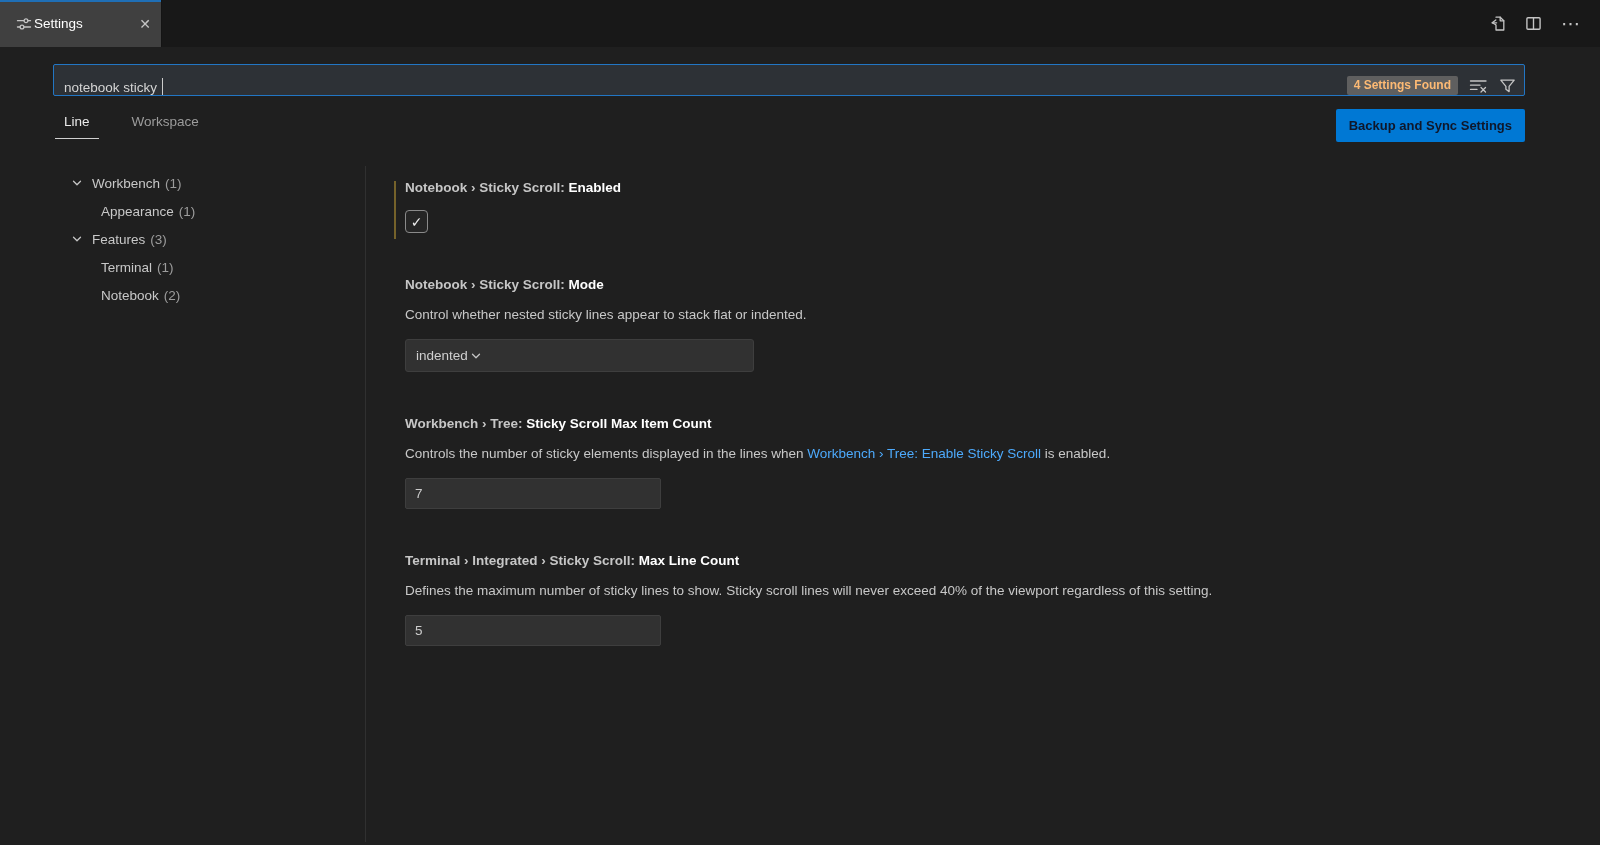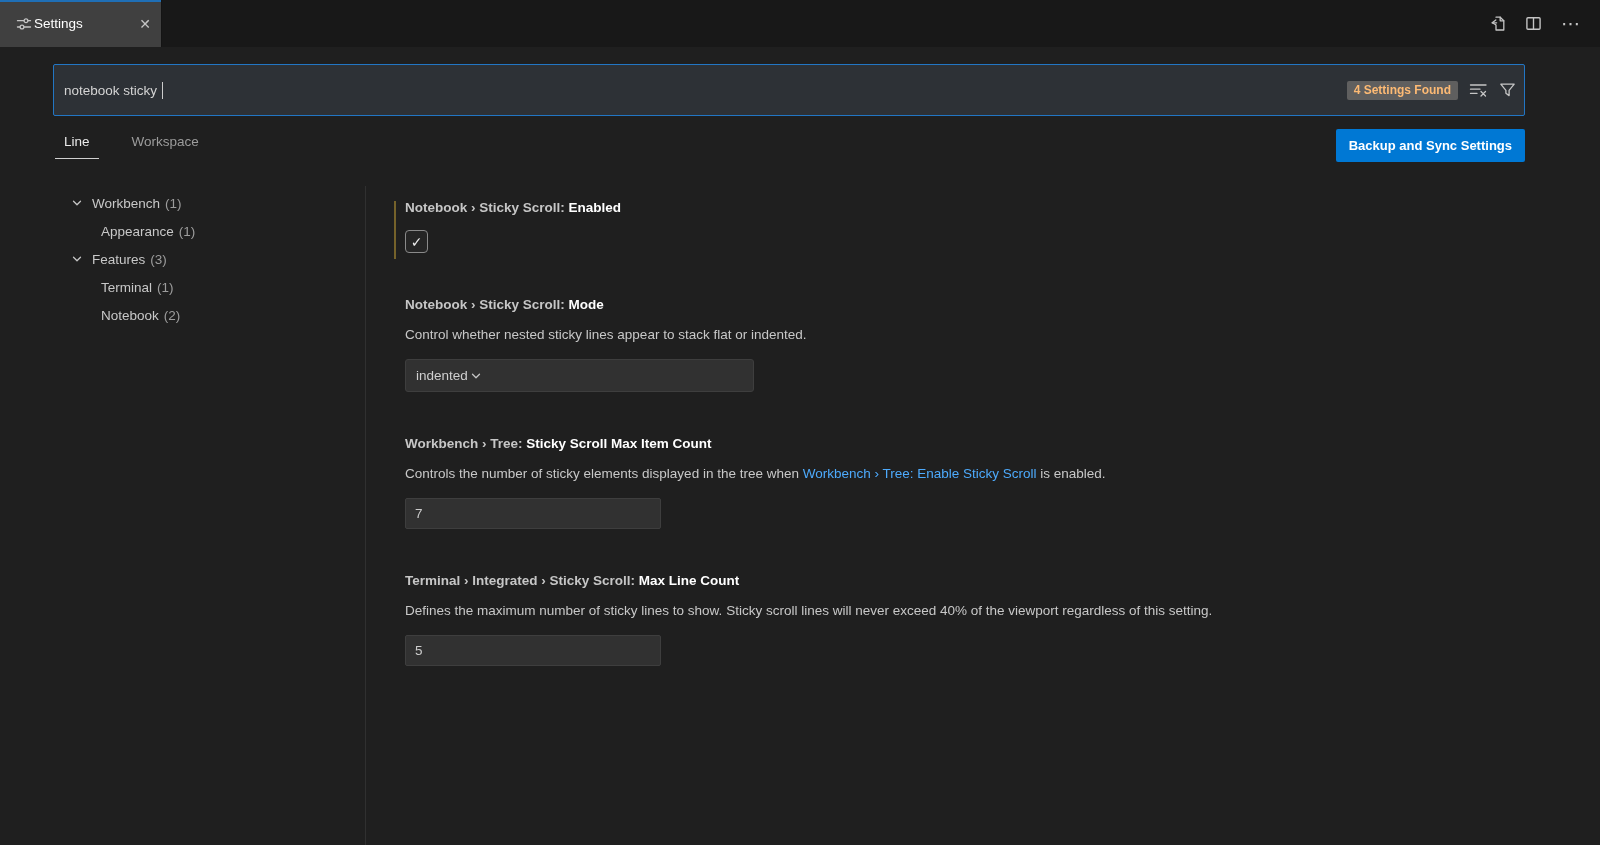--- a/index.html
+++ b/index.html
@@ -27,38 +27,38 @@
   .tab::before { content:""; position:absolute; top:0; left:0; right:0; height:2px; background:#1f6fb6; }
   .tab-label { color:#ffffff; font-size:13.5px; }
   .tab-close { margin-left:auto; color:#c5c5c5; font-size:14px; line-height:1; cursor:pointer; }
   .editor-actions { display:flex; align-items:center; gap:19px; padding-right:19px; }
   .action-icon { cursor:pointer; }
   .more-glyph { color:#c5c5c5; font-size:19px; line-height:1; letter-spacing:1px; }
 
   
   .search-row { margin:16px 75px 0 53px; }
   .search-box {
-    height:52px; background:#2d3136; border:1px solid #2276c4; border-radius:2px;
-    display:flex; align-items:center; padding:0 8px 0 10px;
+    height:32px; background:#2d3136; border:1px solid #2276c4; border-radius:2px;
+    display:flex; align-items:flex-end; padding:0 8px 0 10px;
   }
   .search-text { font-size:13.5px; color:#d4d4d4; white-space:pre; }
   .caret { width:1px; height:17px; background:#cccccc; margin-left:5px; }
   .search-right { margin-left:auto; display:flex; align-items:center; gap:11px; }
   .badge {
     background:#5f5f5f; color:#fdba74; font-size:12px; font-weight:700;
     padding:2px 7px 3px 7px; border-radius:2px; white-space:nowrap;
   }
 
   
   .scope-row { display:flex; align-items:flex-start; justify-content:space-between; margin:13px 75px 0 53px; height:45px; }
   .scope-tabs { display:flex; gap:24px; padding-top:5px; padding-left:2px; }
   .scope-tab { font-size:13.5px; color:#9c9c9c; padding:0 9px 9px 9px; cursor:pointer; }
   .scope-tab.active { color:#eaeaea; border-bottom:1px solid #d0d0d0; }
   .backup-btn {
-    background:#0078d4; color:#ffffff; font-size:13px; font-weight:700;
+    background:#0078d4; color:#0f172a; font-size:13px; font-weight:700;
     border:none; border-radius:2px; height:33px; padding:0 13px; cursor:pointer;
     font-family:inherit;
   }
 
   
   .body { display:flex; margin-top:12px; height:676px; }
   .toc { width:366px; border-right:1px solid #303030; padding-top:3px; }
   .toc-row { height:28px; display:flex; align-items:center; font-size:13.5px; color:#c8c8c8; cursor:pointer; }
   .toc-row.level0 { padding-left:69px; }
   .toc-row.level1 { padding-left:101px; }
@@ -226,21 +226,21 @@
         </span>
       </div>
     </div>
 
     <div class="setting">
       <div class="setting-title">
         <span class="setting-cat">Workbench › Tree:</span>
         <span class="setting-label">Sticky Scroll Max Item Count</span>
       </div>
       <div class="setting-desc">
-        <span>Controls the number of sticky elements displayed in the tree when </span><span class="desc-link">Workbench › Tree: Enable Sticky Scroll</span><span> is enabled.</span>
+        <span>Controls the number of sticky elements displayed in the lines when </span><span class="desc-link">Workbench › Tree: Enable Sticky Scroll</span><span> is enabled.</span>
       </div>
       <input class="control-input" value="7" style="">
     </div>
 
     <div class="setting">
       <div class="setting-title">
         <span class="setting-cat">Terminal › Integrated › Sticky Scroll:</span>
         <span class="setting-label">Max Line Count</span>
       </div>
       <div class="setting-desc">Defines the maximum number of sticky lines to show. Sticky scroll lines will never exceed 40% of the viewport regardless of this setting.</div>

